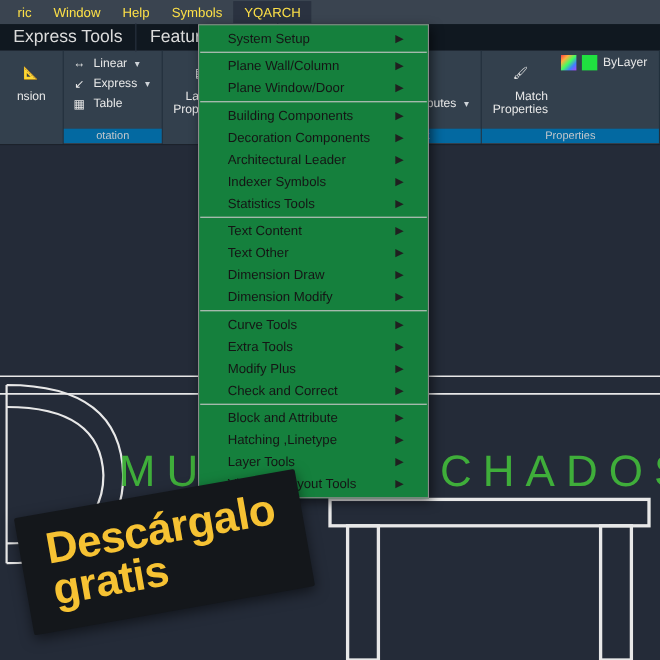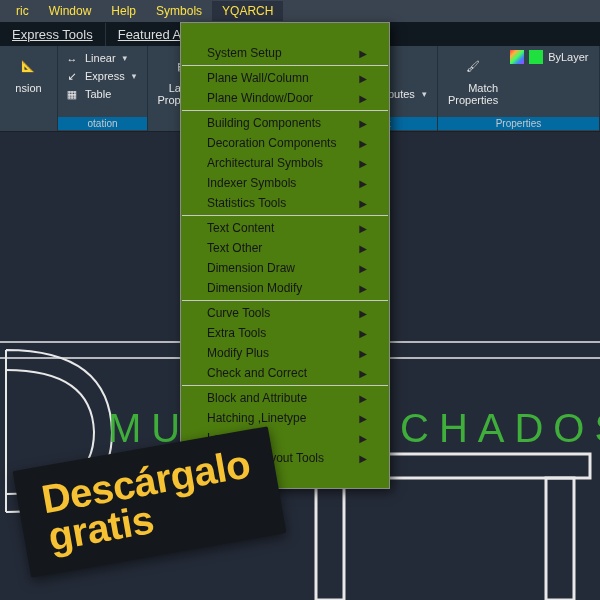--- a/index.html
+++ b/index.html
@@ -5,21 +5,21 @@
   * { box-sizing: border-box; margin: 0; padding: 0; font-family: "Segoe UI", Arial, sans-serif; }
   html, body { width: 600px; height: 600px; overflow: hidden; background: #1e2530; }
   body { position: relative; }
 
   
   .menubar { height: 22px; background: #3a4450; display: flex; align-items: center; padding: 0 6px; font-size: 12px; color: #fde047; }
   .menubar .mitem { padding: 3px 10px; cursor: default; }
   .menubar .mitem.active { background: #2a3240; }
 
   
-  .ribtabs { height: 24px; background: #101820; display: flex; align-items: center; font-size: 13px; color: #dcdcdc; text-decoration: underline; }
+  .ribtabs { height: 24px; background: #101820; display: flex; align-items: center; font-size: 16px; color: #dcdcdc; }
   .ribtabs .tab { padding: 4px 12px; border-right: 1px solid #2a3240; }
 
   
   .ribbon { height: 86px; background: #33404d; display: flex; align-items: stretch; color: #e8e8e8; font-size: 11px; border-bottom: 1px solid #1a2028; }
   .panel { border-right: 1px solid #22303c; padding: 4px 6px 16px 6px; display: flex; flex-direction: column; justify-content: space-between; position: relative; }
   .panel .rows { display: flex; flex-direction: column; gap: 2px; }
   .panel .row { display: flex; align-items: center; gap: 5px; white-space: nowrap; }
   .panel .big { display: flex; flex-direction: column; align-items: center; gap: 2px; padding: 2px 4px; }
   .panel .inline { display: flex; gap: 8px; }
   .panel-label { position: absolute; bottom: 1px; left: 0; right: 0; text-align: center; font-size: 10px; color: #c4c8cc; background: #0369a1; padding: 1px 0; }
@@ -28,21 +28,21 @@
   .dd { font-size: 9px; color: #cfd4d9; margin-left: 2px; }
   .swatch { width: 14px; height: 14px; display: inline-block; }
   .sw-rainbow { background: linear-gradient(135deg,#ff4040,#ffb040,#40ff60,#4080ff,#b040ff); }
   .sw-green { background: #20e040; }
 
   
   .canvas { position: absolute; top: 132px; left: 0; right: 0; bottom: 0; background: #242b38; overflow: hidden; }
   .canvas svg { width: 100%; height: 100%; display: block; }
 
   
-  .dropdown { position: absolute; top: 22px; left: 180px; width: 210px; background: #4d7c0f; border: 1px solid #8a8a8a; box-shadow: 3px 3px 10px rgba(0,0,0,0.6); font-size: 12px; color: #151515; padding: 20px 0; }
+  .dropdown { position: absolute; top: 22px; left: 180px; width: 210px; background: #15803d; border: 1px solid #8a8a8a; box-shadow: 3px 3px 10px rgba(0,0,0,0.6); font-size: 12px; color: #151515; padding: 2px 0; }
   .dditem { display: flex; align-items: center; justify-content: space-between; padding: 3px 22px 3px 26px; cursor: default; }
   .ddarrow { font-size: 10px; color: #202020; }
   .ddsep { height: 1px; background: #c8c8c8; margin: 2px 1px; }
 
   
   .sticker { position: absolute; left: 20px; top: 448px; transform: rotate(-10deg); background: #14171b; color: #f6c233; font-weight: 800; font-size: 40px; line-height: 0.95; padding: 14px 24px 18px 24px; letter-spacing: -0.5px; border-radius: 2px; box-shadow: 0 4px 12px rgba(0,0,0,0.5); }
 
   .greentxt { font-family: Arial, sans-serif; fill: #3fae3a; font-size: 40px; letter-spacing: 10px; font-weight: 300; }
 </style>
 </head>
@@ -195,21 +195,21 @@
     <div class="ddsep"></div>
     <div class="dditem">
       <span>Building Components</span>
       <span class="ddarrow">▶</span>
     </div>
     <div class="dditem">
       <span>Decoration Components</span>
       <span class="ddarrow">▶</span>
     </div>
     <div class="dditem">
-      <span>Architectural Symbols</span>
+      <span>Architectural Leader</span>
       <span class="ddarrow">▶</span>
     </div>
     <div class="dditem">
       <span>Indexer Symbols</span>
       <span class="ddarrow">▶</span>
     </div>
     <div class="dditem">
       <span>Statistics Tools</span>
       <span class="ddarrow">▶</span>
     </div>

